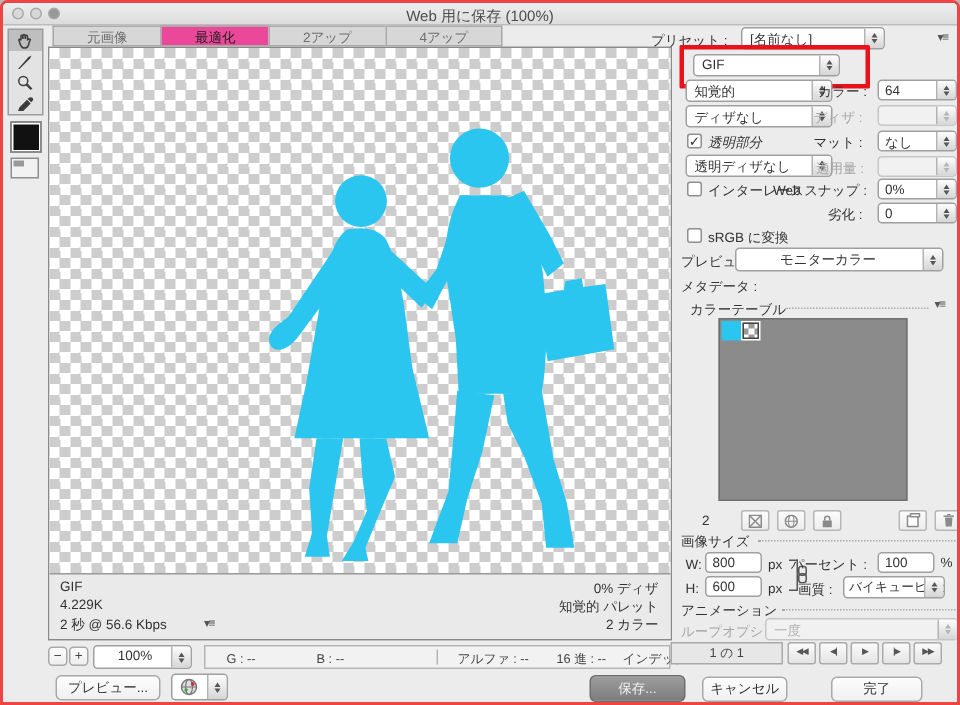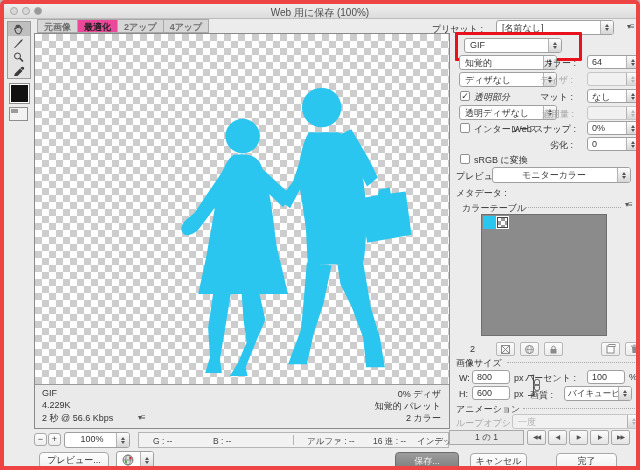--- a/index.html
+++ b/index.html
@@ -1,32 +1,32 @@
 <!DOCTYPE html>
 <html style="--cyan: #2BC6EF; --red: #E8111C;"><head>
 <meta charset="utf-8">
 <style>
   :root{ --cyan:#2BC6EF; --red:#E8111C; }
   html,body{margin:0;padding:0;background:#b9b9b9;}
   .window{position:relative;width:640px;height:470px;background:#ECECEC;
     font-family:"Liberation Sans","DejaVu Sans",sans-serif;color:#333;overflow:hidden;
-    border:4px solid #ef4444;border-radius:5px 5px 0 0;box-sizing:border-box;}
+    border:2px solid #ef4444;border-radius:5px 5px 0 0;box-sizing:border-box;}
   .abs{position:absolute;}
   .t9{font-size:9px;white-space:nowrap;}
   .dim{color:#a6a6a6;}
   
   .titlebar{position:absolute;left:0;top:0;right:0;height:14px;
     background:linear-gradient(#efefef,#dcdcdc);border-bottom:1px solid #bdbdbd;}
   .light{position:absolute;top:3px;width:8px;height:8px;border-radius:50%;
     background:#d8d8d8;border:1px solid #a9a9a9;box-sizing:border-box;}
   .title{position:absolute;left:0;right:0;top:2px;text-align:center;font-size:10px;color:#4c4c4c;}
   
   .tabs{position:absolute;left:33px;top:15px;display:flex;}
-  .tab{height:14px;line-height:14px;padding:0 6px;font-size:9px;color:#6d6d6d;
-    background:#d7d7d7;border:1px solid #a9a9a9;border-right:none;box-sizing:border-box;font-weight:bold;}
+  .tab{height:14px;line-height:14px;padding:0 22px;font-size:9px;color:#6d6d6d;
+    background:#d7d7d7;border:1px solid #a9a9a9;border-right:none;box-sizing:border-box;}
   .tab:last-child{border-right:1px solid #a9a9a9;}
   .tab.active{background:#ec4899;color:#222;}
   
   .toolbox{position:absolute;left:3px;top:17px;width:24px;background:#e3e3e3;
     border:1px solid #9d9d9d;box-sizing:border-box;}
   .tool{width:22px;height:14px;display:flex;align-items:center;justify-content:center;}
   .tool.sel{background:#bfbfbf;}
   .swatch{position:absolute;left:5px;top:79px;width:19px;height:19px;background:#111;
     border:1px solid #8e8e8e;box-shadow:inset 0 0 0 1px #fff;}
   .slicetgl{position:absolute;left:5px;top:103px;width:19px;height:14px;background:#f2f2f2;
@@ -196,21 +196,21 @@
         <circle cx="4" cy="8" r="1.1" fill="#3a3"></circle>
     </svg>
     <span class="stp"></span>
   </div>
 
   <div class="btn dark" style="left:391px;top:448px;width:64px;height:18px;line-height:16px;">保存...</div>
   <div class="btn" style="left:466px;top:449px;width:57px;height:17px;line-height:15px;">キャンセル</div>
   <div class="btn" style="left:552px;top:449px;width:61px;height:17px;line-height:15px;">完了</div>
 
   <div class="rl" style="right:153px;top:19px;">プリセット :</div>
-  <div class="popup" style="left:492px;top:16px;width:118px;">
+  <div class="popup" style="left:492px;top:16px;width:96px;">
     <span>[名前なし]</span>
     <span class="stp"></span>
   </div>
   <div class="abs menuicon" style="left:623px;top:18px;">▾≡</div>
 
   <div class="popup" style="left:460px;top:34px;width:98px;">
     <span>GIF</span>
     <span class="stp"></span>
   </div>
   <div class="redbox"></div>

